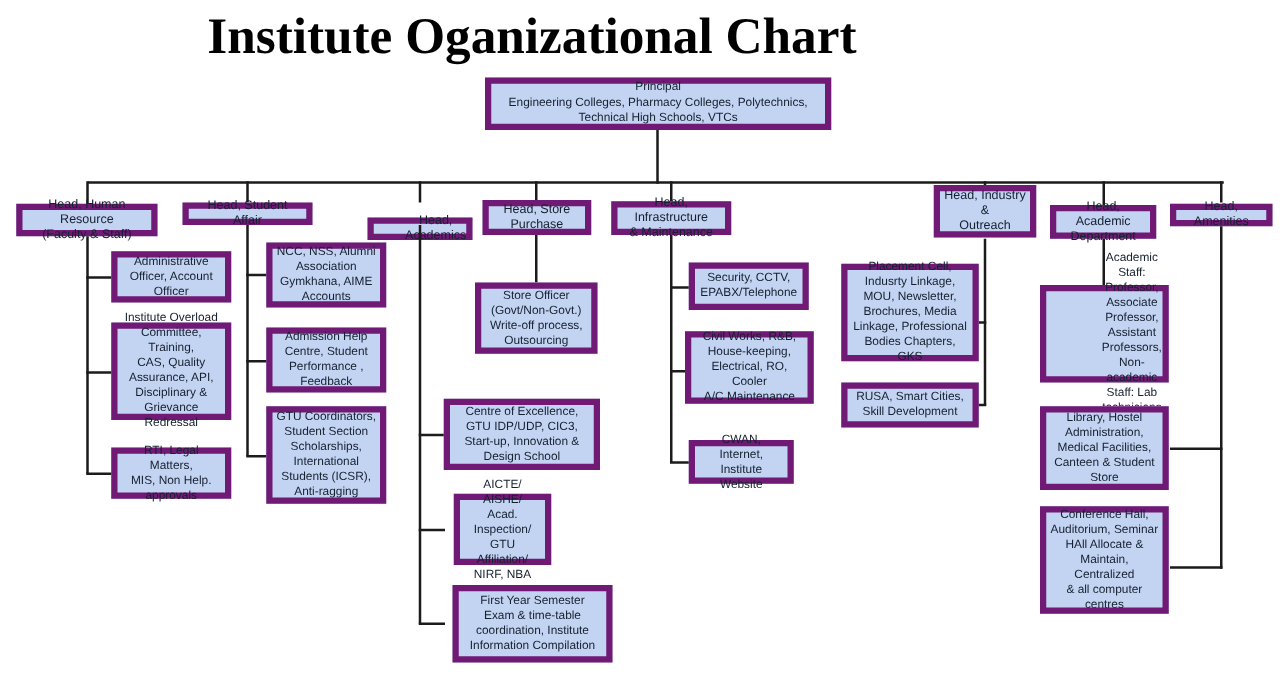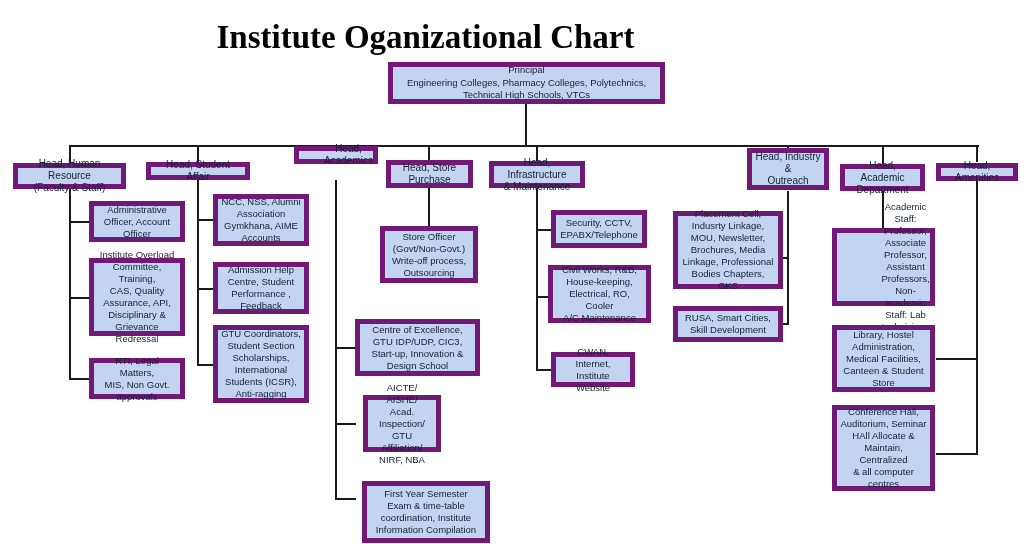--- a/index.html
+++ b/index.html
@@ -13,26 +13,26 @@
   #chart-root {
     position: relative;
     width: 1026px;
     height: 544px;
     background: #ffffff;
     overflow: hidden;
   }
   #chart-title {
     position: absolute;
     left: 0;
-    top: 19px;
+    top: 4px;
     width: 851px;
     text-align: center;
     font-family: "Liberation Serif", serif;
     font-weight: bold;
-    font-size: 33px;
+    font-size: 41px;
     color: #000000;
     letter-spacing: 0px;
   }
   .node {
     position: absolute;
     box-sizing: border-box;
     background: #c3d3f2;
     border: 5px solid #701a75;
     color: #15202e;
     font-size: 9.5px;
@@ -84,21 +84,21 @@
   <div class="node" style="left:89px; top:201px; width:96px; height:41px;">Administrative
 Officer, Account
 Officer</div>
   <div class="node" style="left:89px; top:258px; width:96px; height:78px;">Institute Overload
 Committee, Training,
 CAS, Quality
 Assurance, API,
 Disciplinary &amp;
 Grievance Redressal</div>
   <div class="node" style="left:89px; top:358px; width:96px; height:41px;">RTI, Legal Matters,
-MIS, Non Govt.
+MIS, Non Help.
 approvals</div>
 
   <div class="line v" style="left:197px; top:145px; height:17px;"></div>
   <div class="node head" style="left:146px; top:162px; width:104px; height:18px;">Head, Student Affair</div>
   <div class="line v" style="left:197px; top:180px; height:185px;"></div>
   <div class="line h" style="left:197px; top:219px; width:17px;"></div>
   <div class="line h" style="left:197px; top:288px; width:17px;"></div>
   <div class="line h" style="left:197px; top:364px; width:17px;"></div>
   <div class="node" style="left:213px; top:194px; width:96px; height:52px;">NCC, NSS, Alumni
 Association
@@ -109,34 +109,34 @@
 Performance ,
 Feedback</div>
   <div class="node" style="left:213px; top:325px; width:96px; height:78px;">GTU Coordinators,
 Student Section
 Scholarships,
 International
 Students (ICSR),
 Anti-ragging</div>
 
   <div class="line v" style="left:335px; top:145px; height:17px;"></div>
-  <div class="node head" style="left:294px; top:146px; width:84px; height:18px;padding-left:28px;">Head, Academics</div>
+  <div class="node head" style="left:294px; top:174px; width:84px; height:18px;padding-left:28px;">Head, Academics</div>
   <div class="line v" style="left:335px; top:180px; height:319px;"></div>
   <div class="line h" style="left:335px; top:347px; width:21px;"></div>
   <div class="line h" style="left:335px; top:423px; width:21px;"></div>
   <div class="line h" style="left:335px; top:498px; width:21px;"></div>
   <div class="node" style="left:355px; top:319px; width:125px; height:57px;">Centre of Excellence,
 GTU IDP/UDP, CIC3,
 Start-up, Innovation &amp;
 Design School</div>
   <div class="node" style="left:363px; top:395px; width:78px; height:57px;">AICTE/ AISHE/
 Acad. Inspection/
 GTU Affiliation/
 NIRF, NBA</div>
-  <div class="node" style="left:362px; top:468px; width:128px; height:62px;margin-top:13px;">First Year Semester
+  <div class="node" style="left:362px; top:468px; width:128px; height:62px;">First Year Semester
 Exam &amp; time-table
 coordination, Institute
 Information Compilation</div>
 
   <div class="line v" style="left:428px; top:145px; height:17px;"></div>
   <div class="node head" style="left:386px; top:160px; width:87px; height:28px;">Head, Store
 Purchase</div>
   <div class="line v" style="left:428px; top:188px; height:38px;"></div>
   <div class="node" style="left:380px; top:226px; width:98px; height:57px;">Store Officer
 (Govt/Non-Govt.)

